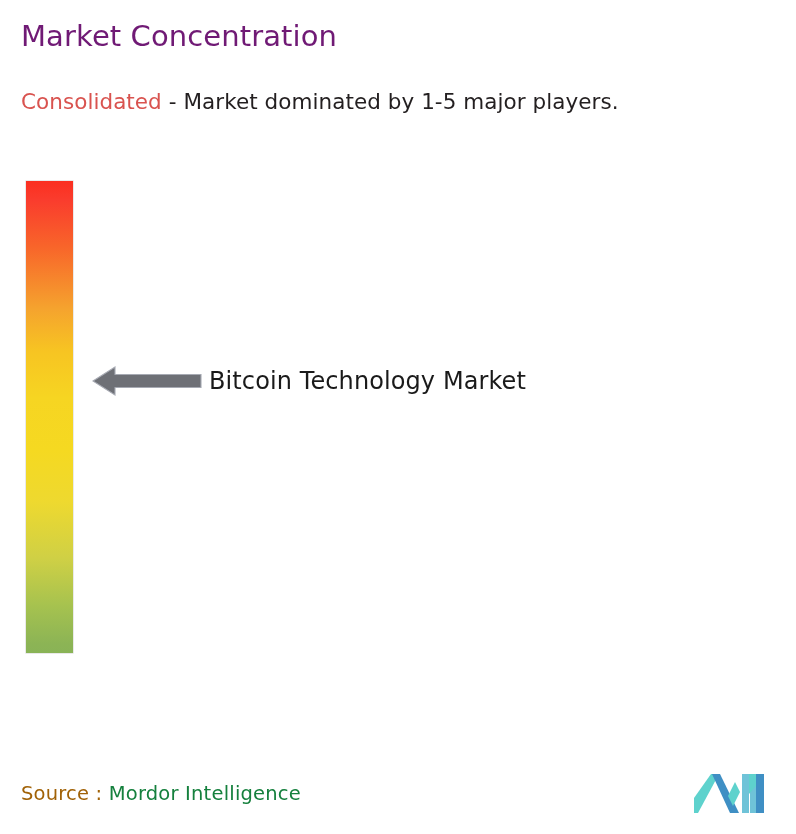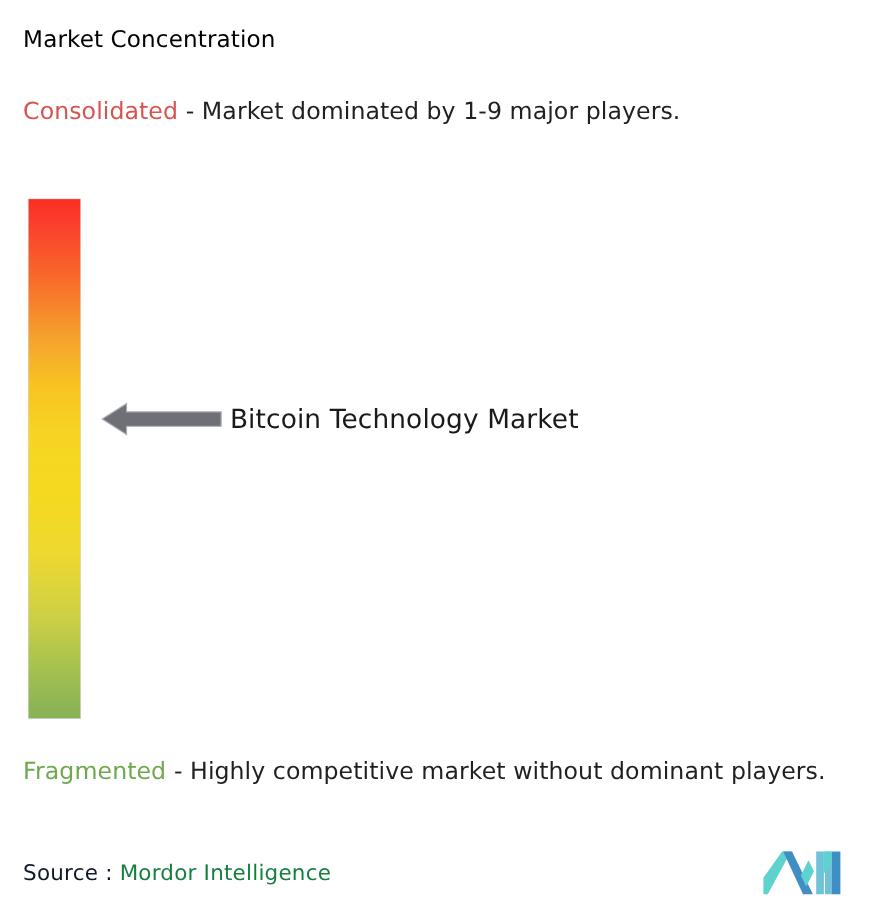--- a/index.html
+++ b/index.html
@@ -23,23 +23,23 @@
     width: 796px;
     height: 834px;
     background: #ffffff;
   }
 
   
   .page-title {
     position: absolute;
     left: 21px;
     top: 20px;
-    font-size: 21px;
+    font-size: 29px;
     line-height: 32px;
-    color: #000000;
+    color: #701a75;
     font-weight: 400;
     letter-spacing: 0.1px;
     white-space: nowrap;
   }
 
   
   .caption-top {
     position: absolute;
     left: 21px;
     top: 86px;
@@ -129,21 +129,21 @@
     position: absolute;
     left: 21px;
     top: 781px;
     font-size: 19.5px;
     line-height: 26px;
     color: #808285;
     font-weight: 400;
     letter-spacing: 0.2px;
     white-space: nowrap;
   }
-  .source-line .src-label { color: #0f172a; }
+  .source-line .src-label { color: #a16207; }
   .source-line .src-value { color: #15803d; }
 
   
   .brand-logo {
     position: absolute;
     left: 692px;
     top: 768px;
     width: 74px;
     height: 50px;
   }
@@ -154,36 +154,33 @@
   }
 </style>
 </head>
 <body>
 
 <div id="page">
 
   <div class="page-title">Market Concentration</div>
 
   <div class="caption-top">
-    <span class="kw">Consolidated</span><span class="kw-sep"></span><span>- Market dominated by 1-9 major players.</span>
+    <span class="kw">Consolidated</span><span class="kw-sep"></span><span>- Market dominated by 1-5 major players.</span>
   </div>
 
   <div class="gradient-bar"></div>
 
   <div class="arrow-annotation">
     <svg viewBox="0 0 110 32" xmlns="http://www.w3.org/2000/svg">
       <polygon points="1,16 23,2 23,9.5 109,9.5 109,22.5 23,22.5 23,30" fill="#6e7076" stroke="#a7aab3" stroke-width="1.1" stroke-linejoin="miter"></polygon>
     </svg>
   </div>
 
   <div class="arrow-label">Bitcoin Technology Market</div>
 
-  <div class="caption-bottom">
-    <span class="kw">Fragmented</span><span class="kw-sep"></span><span>- Highly competitive market without dominant players.</span>
-  </div>
 
   <div class="source-line">
     <span class="src-label">Source :</span>
     <span class="src-value">Mordor Intelligence</span>
   </div>
 
   <div class="brand-logo">
     <svg viewBox="0 0 74 50" xmlns="http://www.w3.org/2000/svg">
 
       <polygon points="2,45 2,30 19,6 27,6 6,45" fill="#5ed2cd"></polygon>

